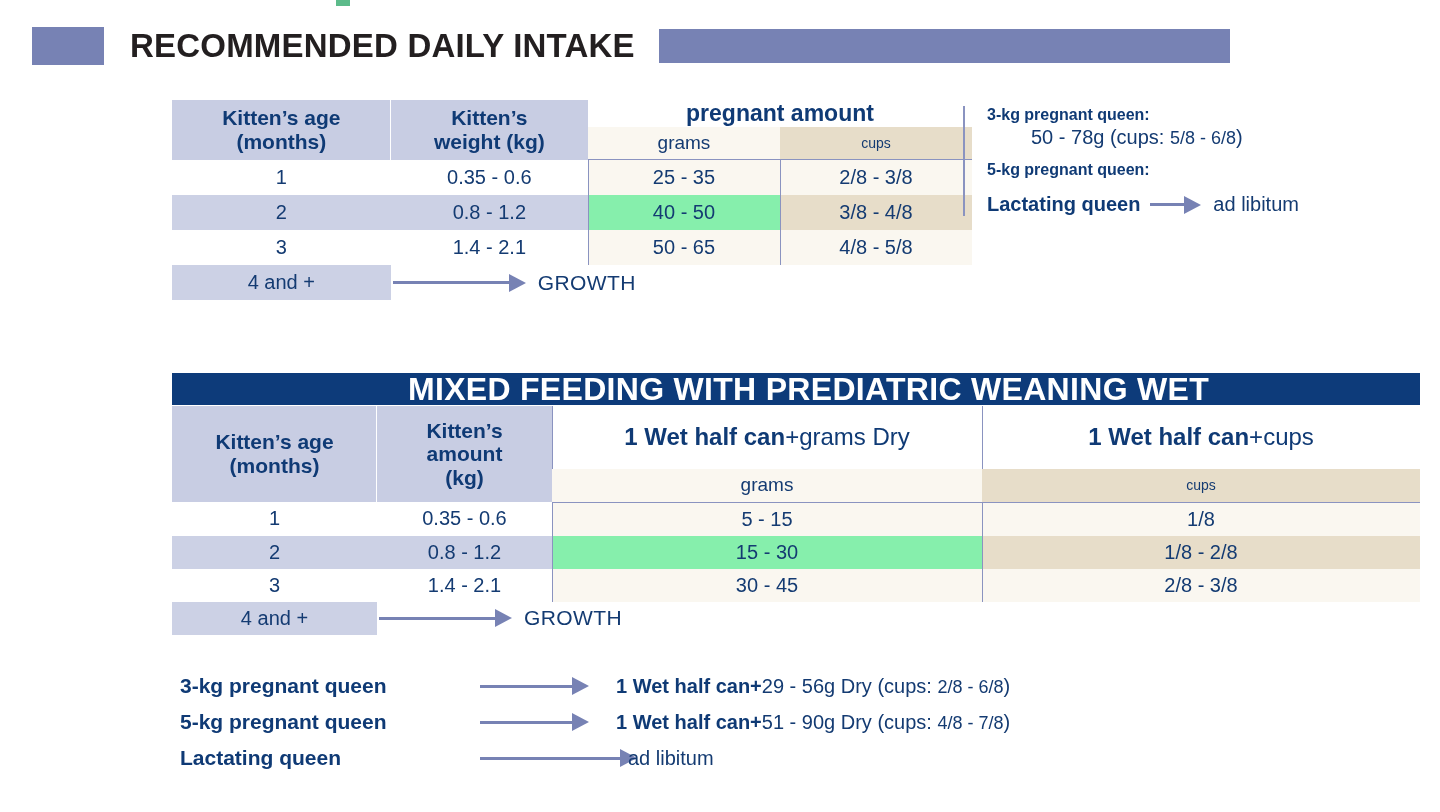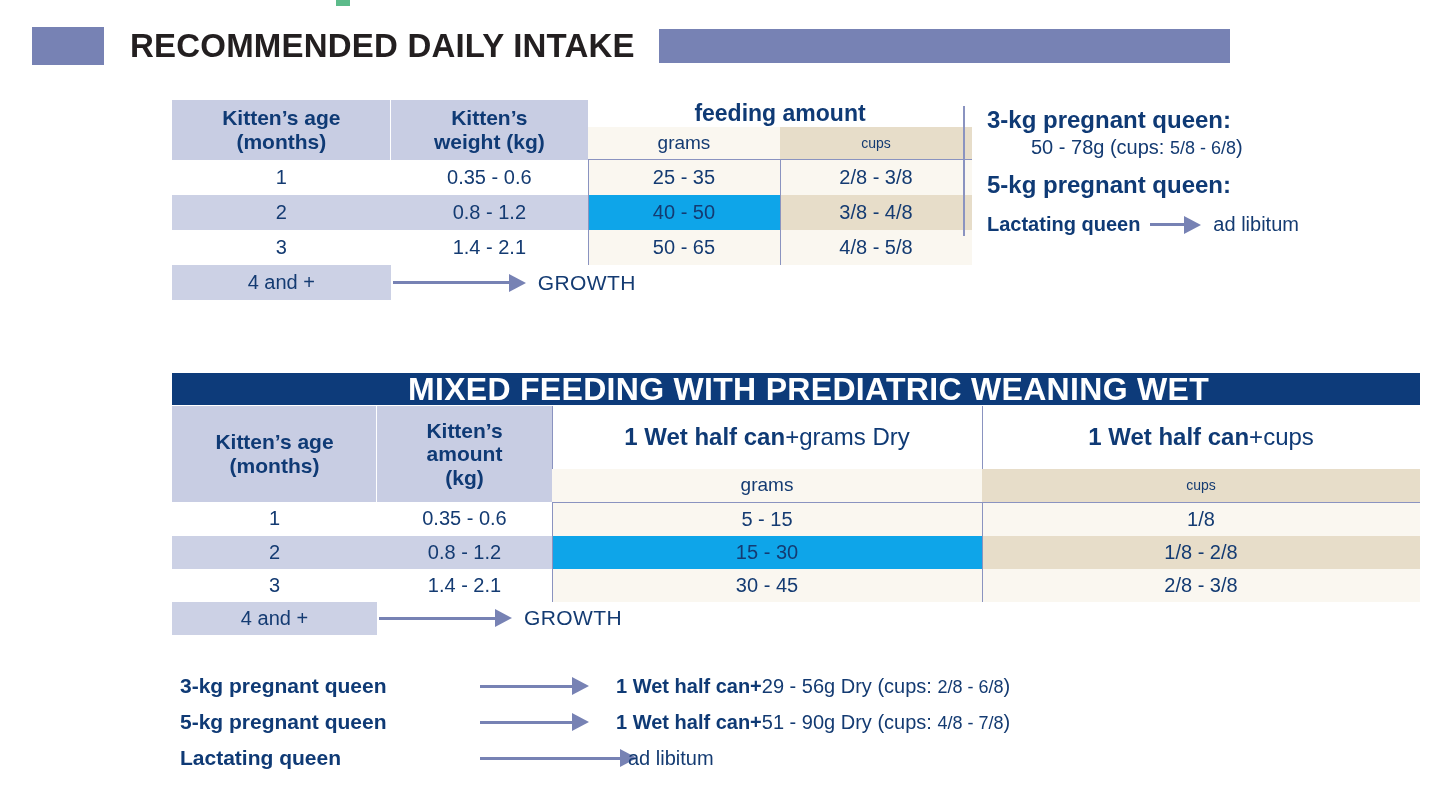--- a/index.html
+++ b/index.html
@@ -129,21 +129,21 @@
 
   .t1 tbody td {
     height: 35px;
     text-align: center;
     font-size: 20px;
     color: var(--navy);
   }
   .cell-white { background: #ffffff; }
   .cell-lav   { background: var(--lav-row); }
   .cell-gr-w  { background: var(--beige-light); }
-  .cell-gr-a  { background: #0ea5e9; }
+  .cell-gr-a  { background: #86efac; }
   .cell-cu-w  { background: var(--beige-light); }
   .cell-cu-a  { background: var(--beige-dark); }
   .vsep { box-shadow: inset 1px 0 0 var(--rule); }
 
   .frac { white-space: nowrap; }
 
   
   .growth-row td { height: 34px; }
   .growth-age {
     background: var(--lav-row);
@@ -186,21 +186,21 @@
     position: absolute;
     left: 963px;
     top: 106px;
     width: 470px;
     padding-left: 22px;
     border-left: 2px solid var(--rule);
     box-sizing: border-box;
   }
   .side-title {
     font-weight: bold;
-    font-size: 24px;
+    font-size: 16px;
     color: var(--navy-deep);
     margin: 0 0 2px 0;
     white-space: nowrap;
   }
   .side-val {
     font-size: 20px;
     color: var(--navy);
     margin: 0 0 12px 44px;
     white-space: nowrap;
   }
@@ -336,21 +336,21 @@
   <thead>
     <tr>
       <td class="hd-lav sep" rowspan="2">
         <div>Kitten’s age</div>
         <div>(months)</div>
       </td>
       <td class="hd-lav" rowspan="2">
         <div>Kitten’s</div>
         <div>weight (kg)</div>
       </td>
-      <td class="hd-feed" colspan="2">feeding amount</td>
+      <td class="hd-feed" colspan="2">pregnant amount</td>
     </tr>
     <tr>
       <td class="hd-sub-gr">grams</td>
       <td class="hd-sub-cu">cups</td>
     </tr>
   </thead>
   <tbody>
     <tr>
       <td class="cell-white">1</td>
       <td class="cell-white">0.35 - 0.6</td>

